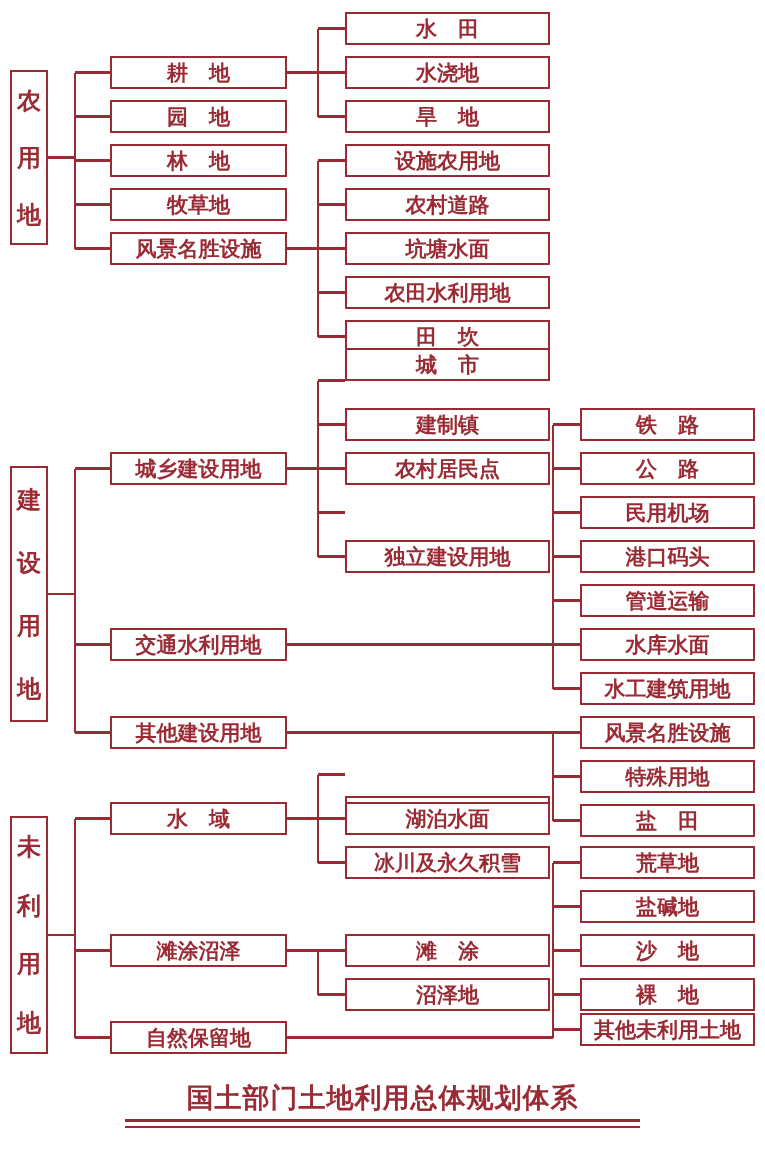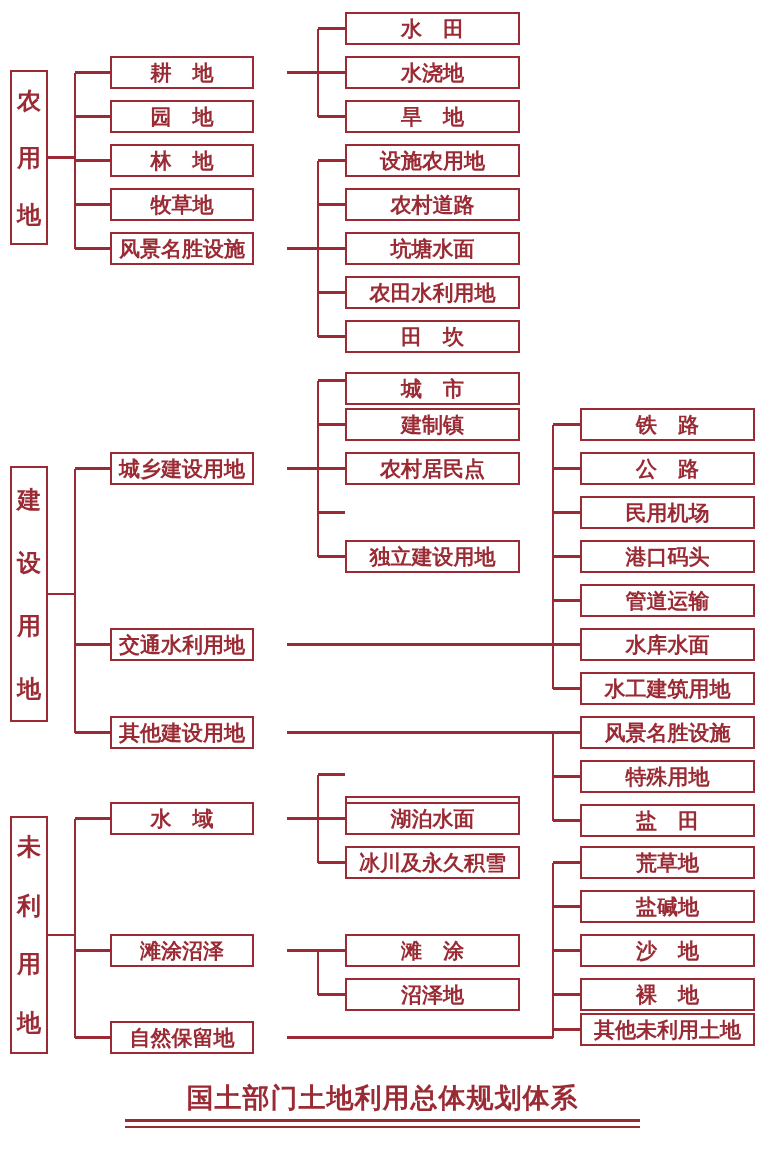--- a/index.html
+++ b/index.html
@@ -12,22 +12,22 @@
     overflow:hidden; margin:0 auto;
   }
   .wires { position:absolute; left:0; top:0; width:765px; height:1150px; }
   .box {
     position:absolute; background:var(--box-fill);
     border:2.5px solid var(--accent); color:var(--accent);
     font-weight:700;
   }
   .node { height:33px; display:flex; align-items:center; justify-content:center; font-size:21px; white-space:nowrap; }
   .lv1 { left:10px; width:38px; font-size:24px; }
-  .lv2 { left:110px; width:144px;text-align:center; }
-  .lv3 { left:345px; width:175px; }
+  .lv2 { left:110px; width:177px;text-align:center; }
+  .lv3 { left:345px; width:205px; }
   .lv4 { left:580px; width:175px; }
   .vtext { display:flex; flex-direction:column; justify-content:space-around; align-items:center; }
   .title {
     position:absolute; left:0; top:1080px; width:765px;
     text-align:center; font-size:27px; font-weight:700;
     color:var(--accent); letter-spacing:1px;
   }
   .rule { position:absolute; left:125px; width:515px; background:var(--accent); }
   .rule1 { top:1119px; height:3px; }
   .rule2 { top:1126px; height:2px; }
@@ -82,21 +82,21 @@
   <div class="box node lv2" style="top:1021px">自然保留地</div>
 
   <div class="box node lv3" style="top:12px">水　田</div>
   <div class="box node lv3" style="top:56px">水浇地</div>
   <div class="box node lv3" style="top:100px">旱　地</div>
   <div class="box node lv3" style="top:144px">设施农用地</div>
   <div class="box node lv3" style="top:188px">农村道路</div>
   <div class="box node lv3" style="top:232px">坑塘水面</div>
   <div class="box node lv3" style="top:276px">农田水利用地</div>
   <div class="box node lv3" style="top:320px">田　坎</div>
-  <div class="box node lv3" style="top:372px">城　市</div>
+  <div class="box node lv3" style="top:348px">城　市</div>
   <div class="box node lv3" style="top:408px">建制镇</div>
   <div class="box node lv3" style="top:452px">农村居民点</div>
   <div class="box node lv3" style="top:540px">独立建设用地</div>
   <div class="box node lv3" style="top:796px">河流水面</div>
   <div class="box node lv3" style="top:802px">湖泊水面</div>
   <div class="box node lv3" style="top:846px">冰川及永久积雪</div>
   <div class="box node lv3" style="top:934px">滩　涂</div>
   <div class="box node lv3" style="top:978px">沼泽地</div>
 
   <div class="box node lv4" style="top:408px">铁　路</div>

